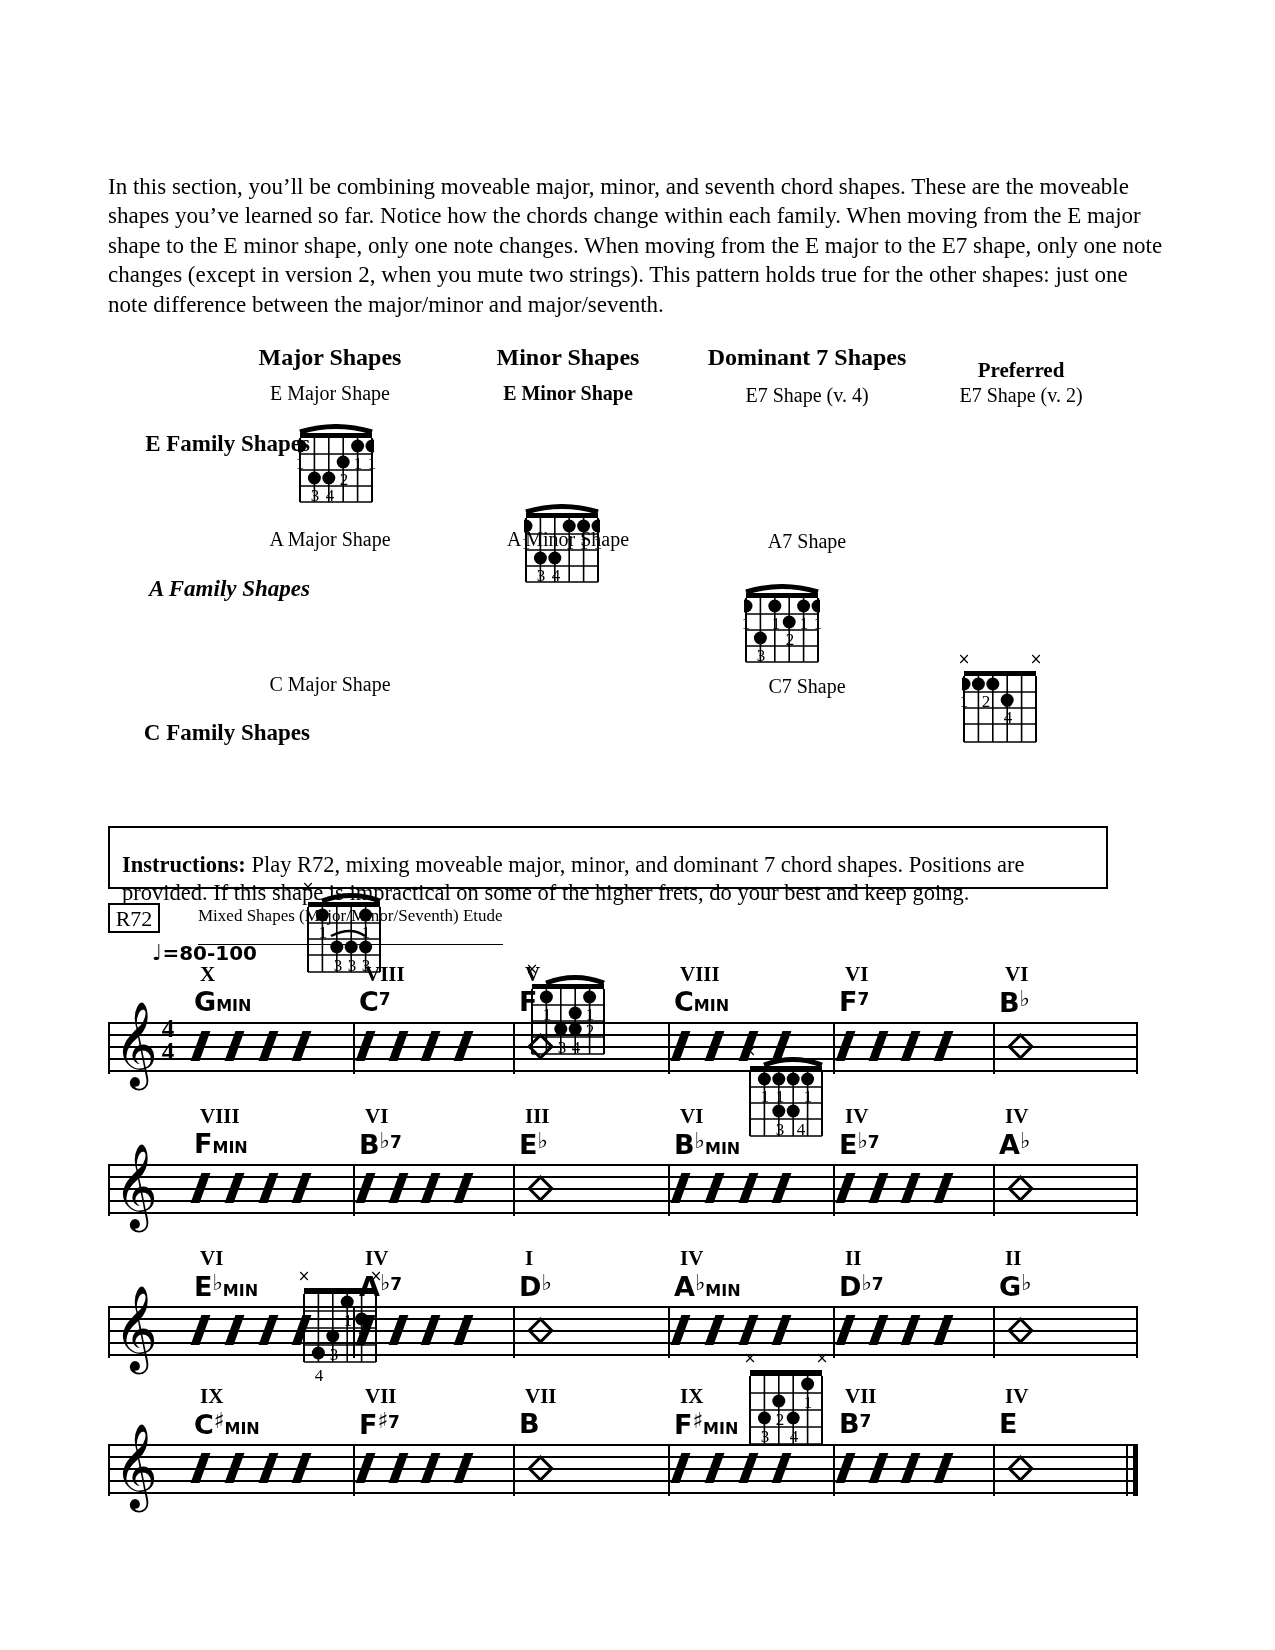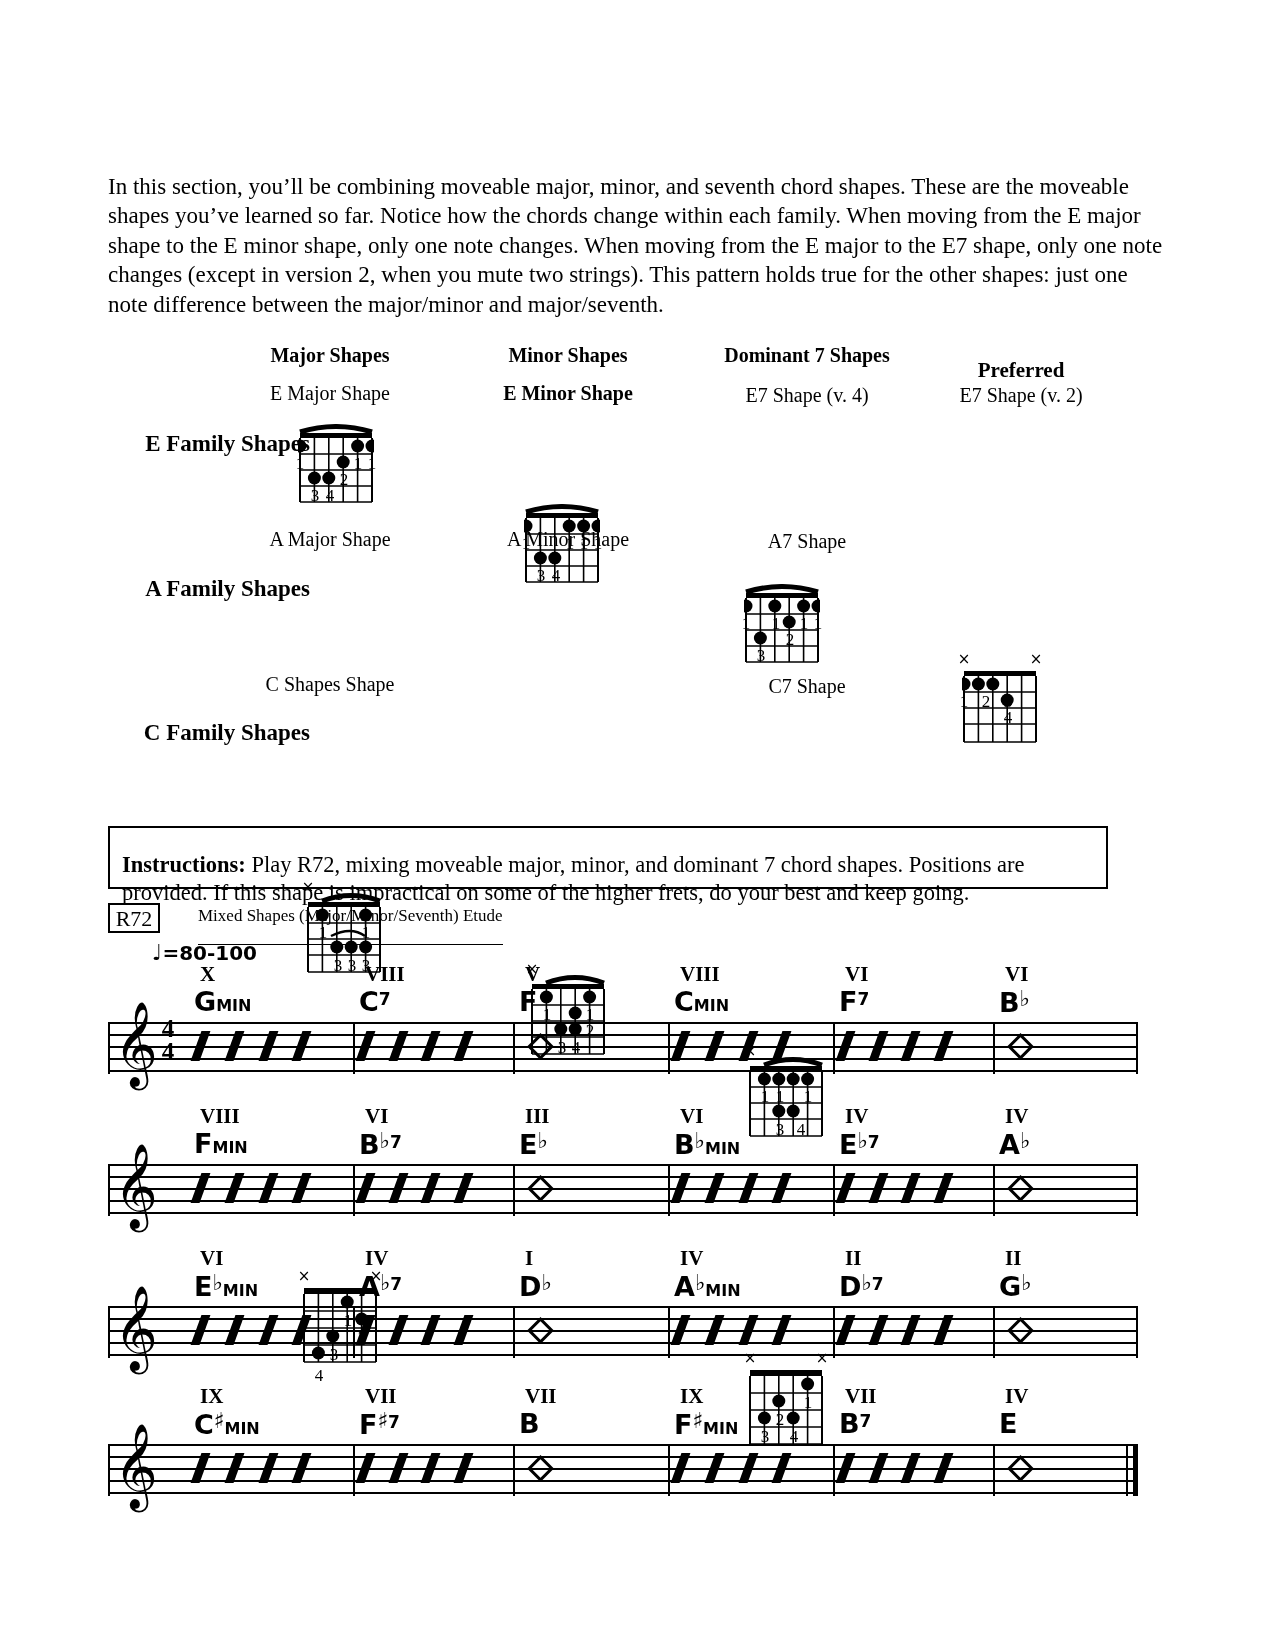--- a/index.html
+++ b/index.html
@@ -34,21 +34,21 @@
 
   .intro {
     position: absolute; top: 172px; left: 108px; width: 1062px;
     font-size: 23px; line-height: 1.28; text-align: left;
   }
 
   
   .shapes { position: absolute; top: 338px; left: 0; width: 1275px; height: 480px; }
 
   .col-head {
-    position: absolute; font-weight: bold; font-size: 20px; text-align: center;
+    position: absolute; font-weight: bold; font-size: 24px; text-align: center;
     font-family: "Liberation Serif", serif;
   }
   .col-head.c1 { left: 232px; width: 196px; top: 6px; }
   .col-head.c2 { left: 460px; width: 216px; top: 6px; }
   .col-head.c3 { left: 688px; width: 238px; top: 6px; }
   .col-head.c4 { left: 938px; width: 166px; top: 20px; font-size: 21px; }
 
   .row-label {
     position: absolute; font-weight: bold; font-size: 23px; text-align: right;
     width: 210px; left: 100px;
@@ -258,21 +258,21 @@
         <circle cx="16.4" cy="20" r="6.5" fill="#000"></circle>
         <circle cx="30.8" cy="20" r="6.5" fill="#000"></circle>
         <circle cx="45.2" cy="36" r="6.5" fill="#000"></circle>
       </svg>
       <span class="fing" style="left:-6px; top:29px; width:16px;">1</span>
       <span class="fing" style="left:16px; top:29px; width:16px;">2</span>
       <span class="fing" style="left:38px; top:29px; width:16px;">3</span>
       <span class="fing" style="left:38px; top:45px; width:16px;">4</span>
     </div>
 
-    <div class="row-label" style="top:238px;">A Family Shapes</div>
+    <div class="row-label" style="top:238px;font-style:italic;">A Family Shapes</div>
 
     <div class="sub-label" style="top:190px; left:232px; width:196px;">A Major Shape</div>
     <div class="sub-label" style="top:190px; left:460px; width:216px;">A Minor Shape</div>
     <div class="sub-label" style="top:192px; left:688px; width:238px;">A7 Shape</div>
 
     <div class="diagram cd" style="left:306px; top:234px; width:76px; height:82px;">
       <span class="mute" style="left:-6px; top:-12px; width:16px;">×</span>
       <svg width="76" height="82">
         <path d="M16,9 Q45,-2 74,9" stroke="#000" stroke-width="5" fill="none"></path>
         <rect x="2" y="10" width="72" height="5" fill="#000"></rect>
@@ -352,21 +352,21 @@
       </svg>
       <span class="fing" style="left:9px; top:32px; width:16px;">1</span>
       <span class="fing" style="left:24px; top:32px; width:16px;">1</span>
       <span class="fing" style="left:52px; top:32px; width:16px;">1</span>
       <span class="fing" style="left:24px; top:65px; width:16px;">3</span>
       <span class="fing" style="left:45px; top:65px; width:16px;">4</span>
     </div>
 
     <div class="row-label" style="top:382px;">C Family Shapes</div>
 
-    <div class="sub-label" style="top:335px; left:232px; width:196px;">C Shapes Shape</div>
+    <div class="sub-label" style="top:335px; left:232px; width:196px;">C Major Shape</div>
     <div class="sub-label" style="top:337px; left:688px; width:238px;">C7 Shape</div>
 
     <div class="diagram cd" style="left:302px; top:378px; width:76px; height:82px;">
       <span class="mute" style="left:-6px; top:-13px; width:16px;">×</span>
       <span class="mute" style="left:66px; top:-13px; width:16px;">×</span>
       <svg width="76" height="82">
         <rect x="2" y="6" width="72" height="6" fill="#000"></rect>
         <line x1="2" y1="12" x2="2" y2="80" stroke="#000" stroke-width="2"></line>
         <line x1="16.4" y1="12" x2="16.4" y2="80" stroke="#000" stroke-width="1.6"></line>
         <line x1="30.8" y1="12" x2="30.8" y2="80" stroke="#000" stroke-width="1.6"></line>

